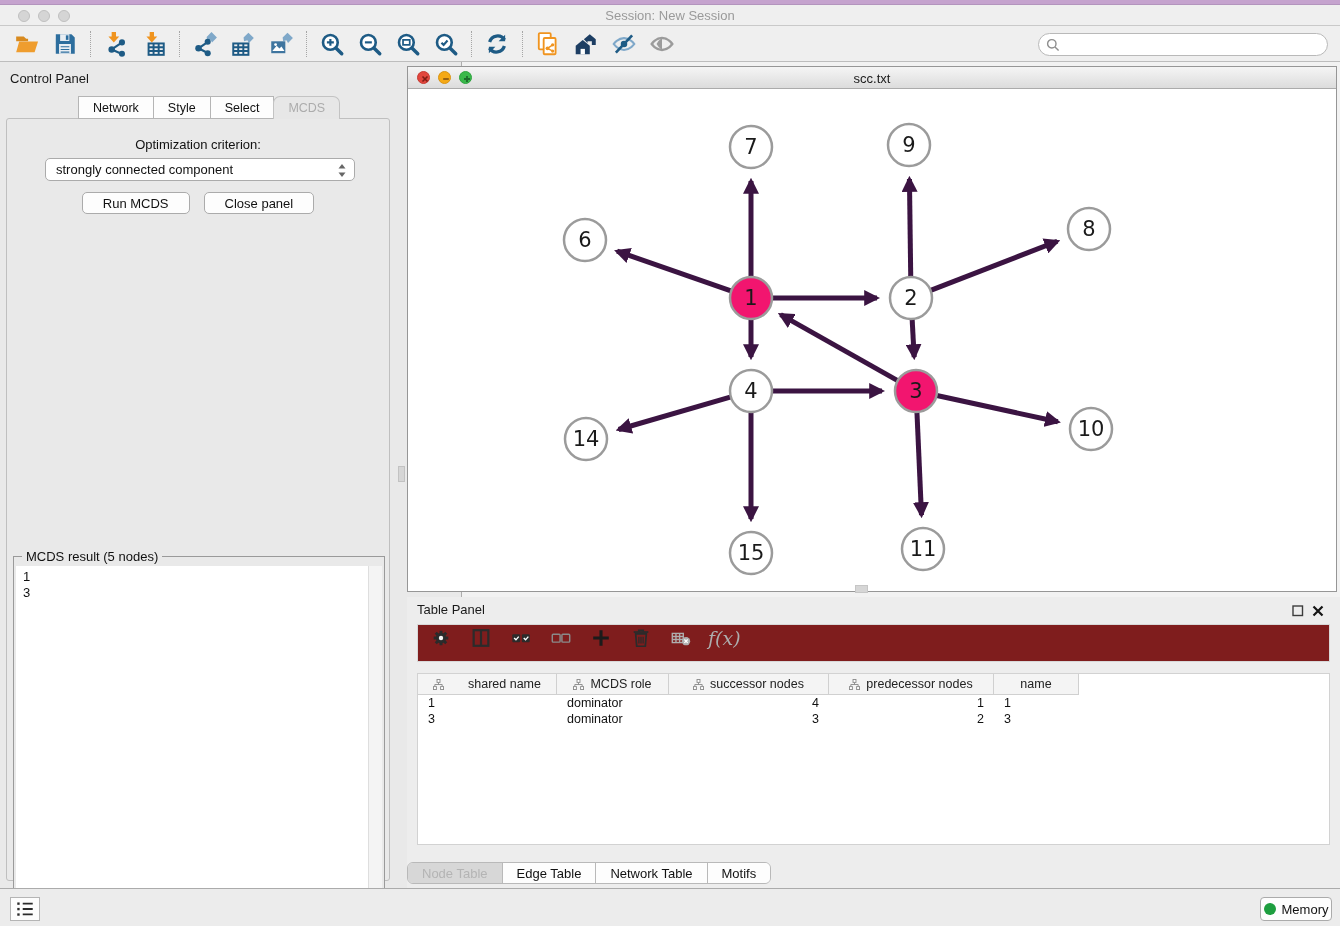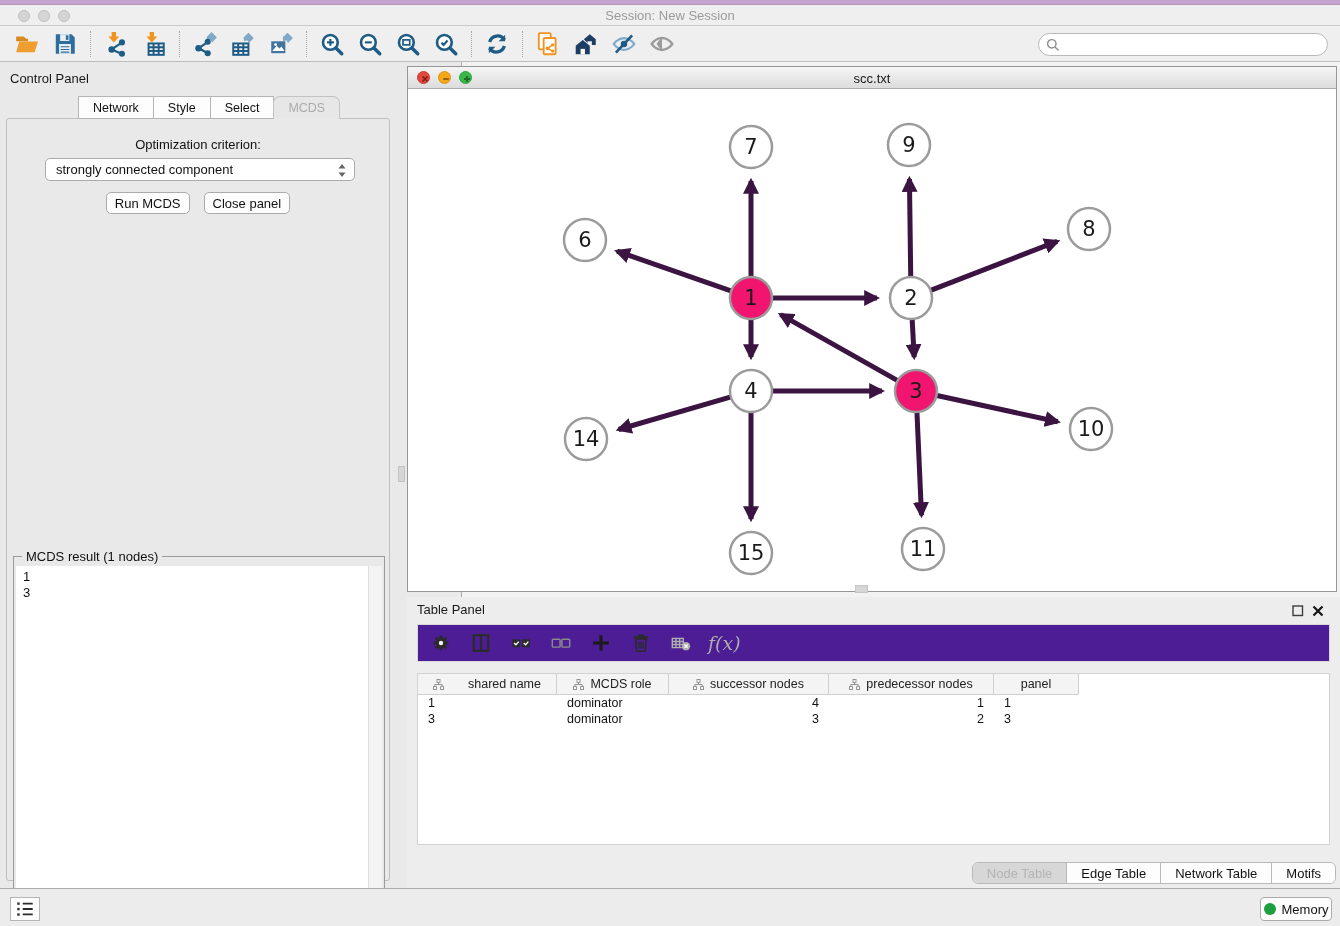--- a/index.html
+++ b/index.html
@@ -43,21 +43,21 @@
   .ctab.active { background:#E7E7E7; color:#ACACAC; border:1px solid #C3C3C3;
     border-bottom:none; border-radius:7px 7px 0 0; }
   .cp-body { position:absolute; left:6px; top:56px; width:384px; height:763px;
     border:1px solid #BFBFBF; border-radius:3px; background:#E9E9E9; }
   .opt-label { position:absolute; left:0; right:0; top:18px; text-align:center; font-size:13px; color:#111; }
   .opt-select { position:absolute; left:38px; top:39px; width:310px; height:23px;
     background:#FFFFFF; border:1px solid #ABABAB; border-radius:5px;
     font-size:13px; color:#111; display:flex; align-items:center; padding-left:10px; }
   .opt-select .chev { position:absolute; right:5px; top:3px; }
   .cp-buttons { position:absolute; left:0; right:0; top:73px; display:flex; justify-content:center; gap:14px; }
-  .cp-btn { height:22px; padding:0 8px; background:#FDFDFD; border:1px solid #ABABAB;
+  .cp-btn { height:22px; padding:0 20px; background:#FDFDFD; border:1px solid #ABABAB;
     border-radius:5px; font-size:13px; color:#111; display:flex; align-items:center;
     font-family:"Liberation Sans", sans-serif; }
   .result-group { position:absolute; left:6px; top:437px; width:372px; height:378px;
     border:1px solid #9A9A9A; background:#E9E9E9; }
   .result-title { position:absolute; left:8px; top:-8px; background:#E9E9E9;
     padding:0 4px; font-size:13px; color:#111; }
   .result-box { position:absolute; left:2px; top:9px; right:16px; bottom:2px;
     background:#FFFFFF; font-size:13px; color:#111; padding:3px 0 0 7px; line-height:16px; }
   .result-scroll { position:absolute; top:9px; right:2px; bottom:2px; width:14px;
     background:#F4F4F4; border-left:1px solid #DEDEDE; }
@@ -79,35 +79,35 @@
   .nt-dot svg { position:absolute; left:2.5px; top:2.5px; width:8px; height:8px; }
   .net-canvas { position:absolute; left:0; top:22px; right:0; bottom:0; background:#FFFFFF; }
   .net-canvas svg text { font-family:"DejaVu Sans", sans-serif; }
   .h-split-handle { position:absolute; left:855px; top:585px; width:13px; height:8px;
     background:#D6D6D6; border:1px solid #C6C6C6; }
 
   
   .table-panel { position:absolute; left:407px; top:597px; width:933px; height:291px; background:#EDEDED; }
   .tp-header { position:absolute; left:10px; top:5px; font-size:13px; color:#1A1A1A; }
   .tp-toolbar { position:absolute; left:10px; top:27px; right:10px; height:38px;
-    background:#4c1d95; border:1px solid #D8D8D8; display:flex; align-items:center; padding-left:10px; gap:14px; }
+    background:#7f1d1d; border:1px solid #D8D8D8; display:flex; padding-left:10px; gap:14px; }
   .tp-tool { width:26px; height:26px; display:flex; align-items:center; justify-content:center; }
   .tp-tool svg { width:22px; height:22px; }
   .fx-label { font-family:"DejaVu Serif", serif; font-style:italic; font-size:19px; color:#ADADAD; }
   .tp-table { position:absolute; left:10px; top:76px; right:10px; height:172px; background:#FFFFFF;
     border:1px solid #D2D2D2; overflow:hidden; }
   .thead { display:flex; height:21px; }
   .th { background:#F4F4F4; border-right:1px solid #D0D0D0; border-bottom:1px solid #D0D0D0;
     font-size:12.5px; color:#222; display:flex; align-items:center; justify-content:center; gap:6px; }
   .th svg { width:11px; height:11px; flex:0 0 auto; }
   .th.filler { background:#FFFFFF; border-right:none; border-bottom:none; }
   .trow { display:flex; height:16px; font-size:12.5px; color:#111; }
   .td { padding:0 10px; overflow:hidden; white-space:nowrap; line-height:16px; }
   .td.r { text-align:right; }
-  .tp-tabs { position:absolute; left:0; right:4px; bottom:4px; display:flex; justify-content:flex-end; }
+  .tp-tabs { position:absolute; left:0; right:16px; bottom:4px; display:flex; justify-content:flex-start; }
   .btab-group { display:flex; border:1px solid #B9B9B9; border-radius:6px; overflow:hidden; height:22px; }
   .btab { padding:0 14px; background:#FDFDFD; font-size:13px; color:#111;
     display:flex; align-items:center; border-right:1px solid #B9B9B9; }
   .btab:last-child { border-right:none; }
   .btab.active { background:#D7D7D7; color:#B4B4B4; }
 
   
   .statusbar { position:absolute; left:0; top:888px; width:1340px; height:38px;
     background:#ECECEC; border-top:1px solid #ABABAB; }
   .sb-list-btn { position:absolute; left:10px; top:8px; width:30px; height:24px;
@@ -297,21 +297,21 @@
               <path d="M7 2 10.5 6.5h-7z" fill="#666"></path>
               <path d="M7 15 3.5 10.5h7z" fill="#666"></path>
             </svg>
         </span>
       </div>
       <div class="cp-buttons">
         <button class="cp-btn">Run MCDS</button>
         <button class="cp-btn">Close panel</button>
       </div>
       <div class="result-group">
-        <div class="result-title">MCDS result (1 nodes)</div>
+        <div class="result-title">MCDS result (5 nodes)</div>
         <div class="result-box">
             <div>1</div>
             <div>3</div>
           </div>
         <div class="result-scroll"></div>
       </div>
     </div>
   </div>
   <div class="v-split-handle"></div>
 
@@ -508,21 +508,21 @@
           <div class="th" style="width: 165px;">
             <svg viewBox="0 0 12 12">
               <path d="M6 4v2M2 8V6h8v2" stroke="#8A8A8A" fill="none" stroke-width="1"></path>
               <rect x="4.4" y="0.5" width="3.2" height="3.2" fill="#FFF" stroke="#8A8A8A"></rect>
               <rect x="0.5" y="8.3" width="3.2" height="3.2" fill="#FFF" stroke="#8A8A8A"></rect>
               <rect x="8.3" y="8.3" width="3.2" height="3.2" fill="#FFF" stroke="#8A8A8A"></rect>
             </svg>
             <span>predecessor nodes</span>
           </div>
           <div class="th" style="width: 85px;">
-            <span>panel</span>
+            <span>name</span>
           </div>
           <div class="th filler" style="flex: 1 1 0%;"></div>
         </div>
       <div>
           <div class="trow">
             <div class="td" style="width: 139px;">1</div>
             <div class="td" style="width: 112px;">dominator</div>
             <div class="td r" style="width: 160px;">4</div>
             <div class="td r" style="width: 165px;">1</div>
             <div class="td" style="width: 85px;">1</div>

